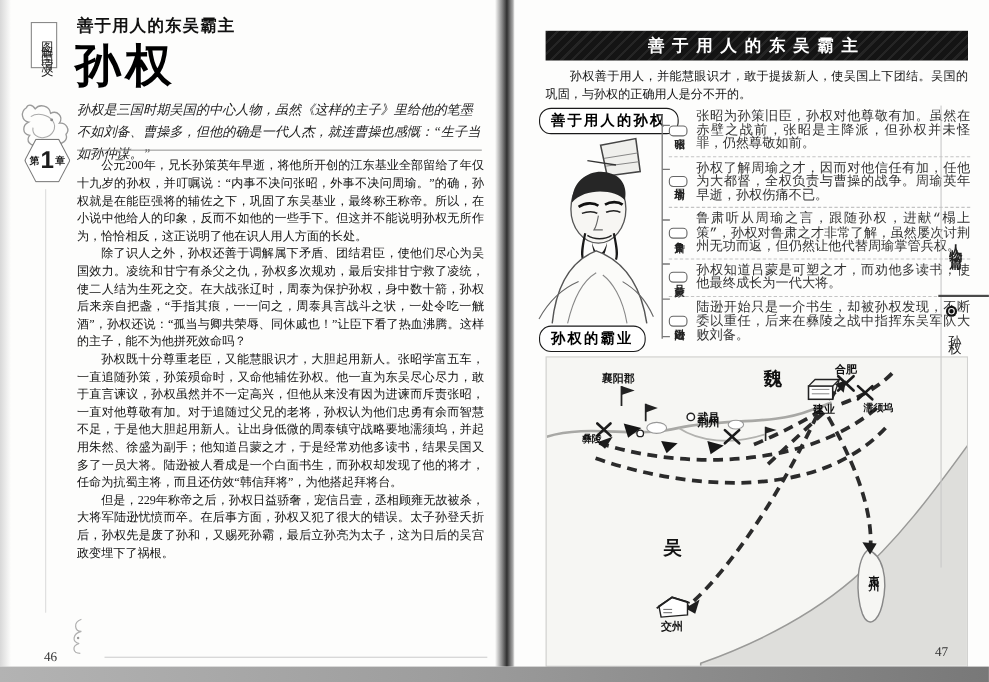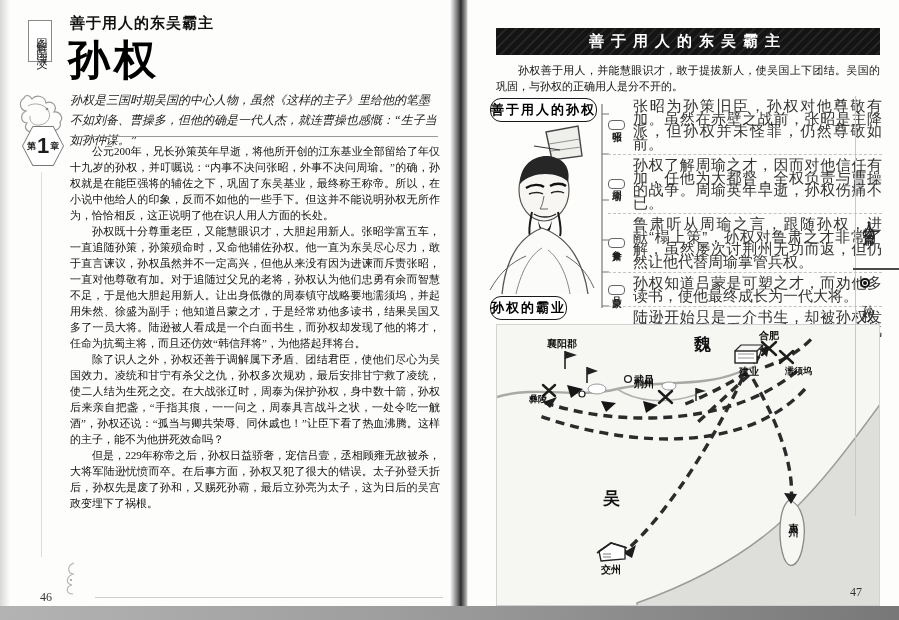--- a/index.html
+++ b/index.html
@@ -44,33 +44,33 @@
   #footer-dragon { left:56px; top:560px; }
 
   
   #banner { left:496px; top:28px; width:384px; height:27px; background:#141414;
     background-image:repeating-linear-gradient(135deg,rgba(255,255,255,.07) 0 2px,transparent 2px 7px);
     display:flex; align-items:center; justify-content:center; }
   #banner span { color:#fff; font-size:15px; font-weight:bold; letter-spacing:7px; }
   #right-lead { left:496px; top:62px; width:384px; font-size:11px; line-height:16px;
     text-align:justify; color:#111; text-indent:2em; font-family:"Liberation Serif","DejaVu Serif",serif; }
   .pill { border:1.5px solid #1a1a1a; border-radius:11px; background:#fff;
-    font-size:13px; font-weight:bold; letter-spacing:2px; padding:2px 0; color:#000; white-space:nowrap; }
+    font-size:13px; font-weight:bold; letter-spacing:2px; padding:2px 10px; color:#000; white-space:nowrap; }
   #pill-1 { left:490px; top:98px; }
   #pill-2 { left:490px; top:296px; }
   #portrait { left:482px; top:122px; }
 
   #advisors { left:608px; top:96px; width:274px; display:flex; flex-direction:column; }
   .adv-row { display:flex; align-items:center; padding:4px 0; border-bottom:1px dashed #c4c4c4; }
   .adv-row:last-child { border-bottom:none; }
   .adv-name { flex:0 0 auto; border:1px solid #666; border-radius:4px; padding:3px 1px; margin-right:8px;
     writing-mode:vertical-rl; text-orientation:upright; font-size:9.5px; font-weight:bold;
     letter-spacing:1px; color:#222; background:#fff; }
-  .adv-desc { flex:1; font-size:15px; line-height:12.5px; text-align:justify; color:#333;
-    font-family:Liberation Sans, sans-serif; }
+  .adv-desc { flex:1; font-size:12px; line-height:12.5px; text-align:justify; color:#333;
+    font-family:Liberation Mono, monospace; }
   #bracket { left:596px; top:104px; }
 
   #map { left:496px; top:324px; width:384px; height:282px; background:#eeeeec;
     border:1px solid #d2d2d0; position:absolute; overflow:hidden; }
   .map-label { position:absolute; color:#111; white-space:nowrap;
     font-family:"Liberation Sans","DejaVu Sans",sans-serif; }
   .map-region { font-size:17px; font-weight:bold; letter-spacing:2px; }
   .map-place { font-size:10px; font-weight:bold; }
   .map-place-sm { font-size:9px; font-weight:bold; }
   .map-vert { writing-mode:vertical-rl; text-orientation:upright; letter-spacing:4px; }
@@ -113,22 +113,22 @@
     </div>
     <div class="abs" id="sidebar-rule"></div>
 
     <div class="abs" id="kicker">善于用人的东吴霸主</div>
     <div class="abs" id="main-title">孙权</div>
     <div class="abs" id="lead">孙权是三国时期吴国的中心人物，虽然《这样的主子》里给他的笔墨不如刘备、曹操多，但他的确是一代人杰，就连曹操也感慨：“生子当如孙仲谋。”</div>
     <div class="abs" id="lead-rule"></div>
 
     <div class="abs" id="body-copy">
       <p>公元200年，兄长孙策英年早逝，将他所开创的江东基业全部留给了年仅十九岁的孙权，并叮嘱说：“内事不决问张昭，外事不决问周瑜。”的确，孙权就是在能臣强将的辅佐之下，巩固了东吴基业，最终称王称帝。所以，在小说中他给人的印象，反而不如他的一些手下。但这并不能说明孙权无所作为，恰恰相反，这正说明了他在识人用人方面的长处。</p>
+      <p>除了识人之外，孙权还善于调解属下矛盾、团结君臣，使他们尽心为吴国效力。凌统和甘宁有杀父之仇，孙权多次规劝，最后安排甘宁救了凌统，使二人结为生死之交。在大战张辽时，周泰为保护孙权，身中数十箭，孙权后来亲自把盏，“手指其痕，一一问之，周泰具言战斗之状，一处令吃一觥酒”，孙权还说：“孤当与卿共荣辱、同休戚也！”让臣下看了热血沸腾。这样的主子，能不为他拼死效命吗？</p>
       <p>孙权既十分尊重老臣，又能慧眼识才，大胆起用新人。张昭学富五车，一直追随孙策，孙策殒命时，又命他辅佐孙权。他一直为东吴尽心尽力，敢于直言谏议，孙权虽然并不一定高兴，但他从来没有因为进谏而斥责张昭，一直对他尊敬有加。对于追随过父兄的老将，孙权认为他们忠勇有余而智慧不足，于是他大胆起用新人。让出身低微的周泰镇守战略要地濡须坞，并起用朱然、徐盛为副手；他知道吕蒙之才，于是经常劝他多读书，结果吴国又多了一员大将。陆逊被人看成是一个白面书生，而孙权却发现了他的将才，任命为抗蜀主将，而且还仿效“韩信拜将”，为他搭起拜将台。</p>
-      <p>除了识人之外，孙权还善于调解属下矛盾、团结君臣，使他们尽心为吴国效力。凌统和甘宁有杀父之仇，孙权多次规劝，最后安排甘宁救了凌统，使二人结为生死之交。在大战张辽时，周泰为保护孙权，身中数十箭，孙权后来亲自把盏，“手指其痕，一一问之，周泰具言战斗之状，一处令吃一觥酒”，孙权还说：“孤当与卿共荣辱、同休戚也！”让臣下看了热血沸腾。这样的主子，能不为他拼死效命吗？</p>
       <p>但是，229年称帝之后，孙权日益骄奢，宠信吕壹，丞相顾雍无故被杀，大将军陆逊忧愤而卒。在后事方面，孙权又犯了很大的错误。太子孙登夭折后，孙权先是废了孙和，又赐死孙霸，最后立孙亮为太子，这为日后的吴宫政变埋下了祸根。</p>
     </div>
 
     <svg class="abs" id="footer-dragon" width="30" height="38" viewBox="0 0 30 38">
       <path d="M18 3 C 10 6 12 14 18 14 C 10 16 9 24 16 25 C 9 27 10 34 17 34" fill="none" stroke="#b0b0b0" stroke-width="1.1"></path>
       <circle cx="15" cy="20" r="1.1" fill="#999"></circle>
     </svg>
     <div class="abs" id="foot-rule-left"></div>
     <div class="abs page-num" id="page-num-left">46</div>
   </div>

